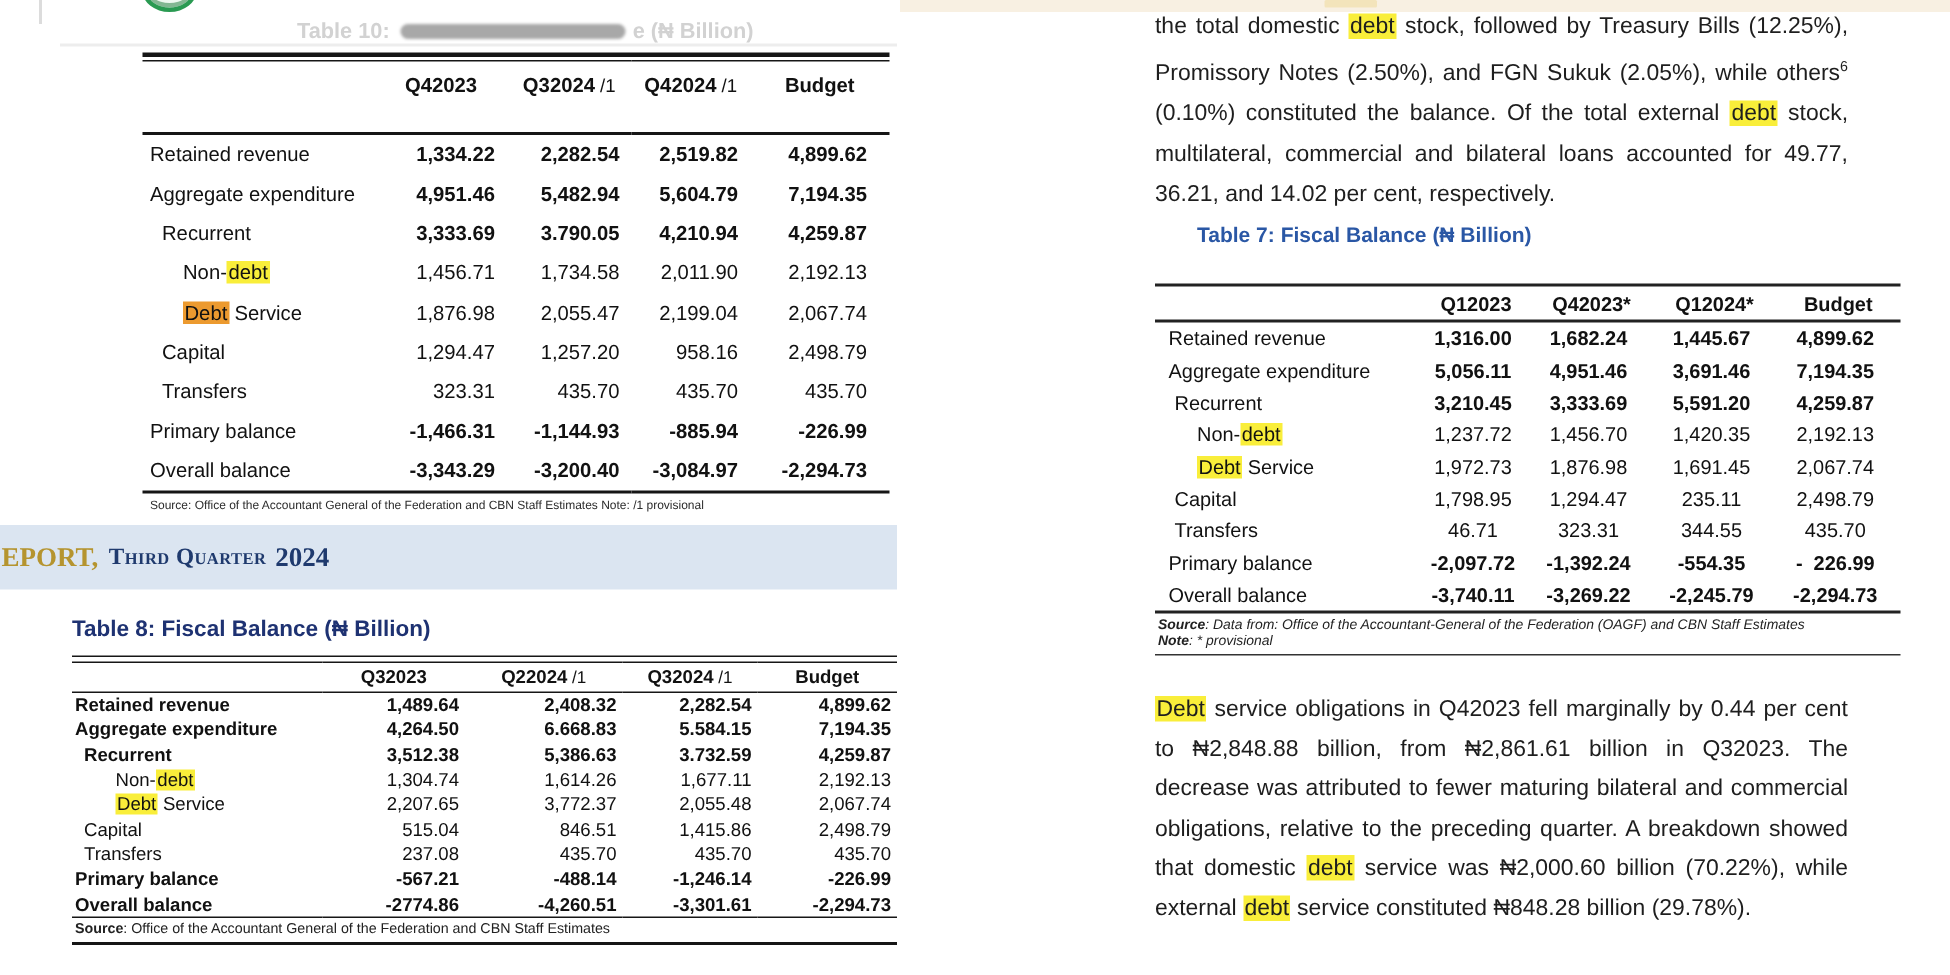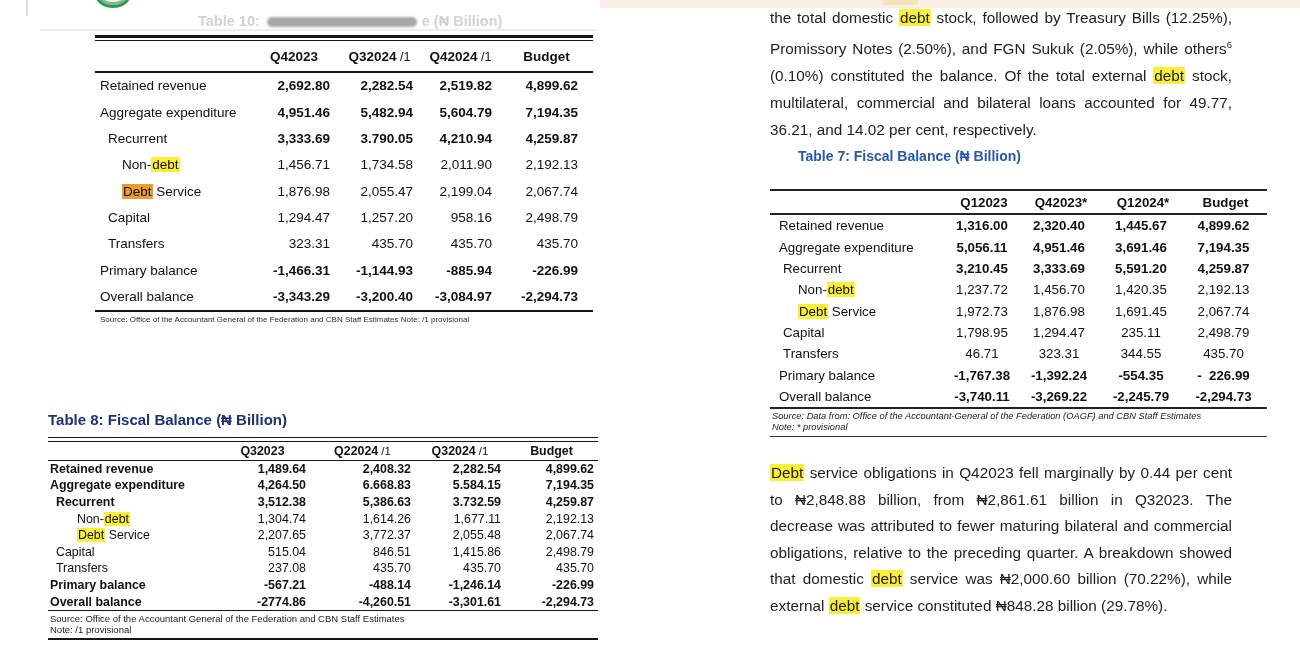--- a/index.html
+++ b/index.html
@@ -26,28 +26,28 @@
 
   
   table.tbl{border-collapse:collapse;table-layout:fixed;width:100%;color:#111;}
   .tbl th,.tbl td{vertical-align:middle;}
   .tbl .num{text-align:right;white-space:pre;}
   .tbl th.num{text-align:center;white-space:nowrap;}
   .tbl .hs{font-weight:400;font-size:.92em;}
   .tbl tr.rb .num{font-weight:bold;}
   .hl-y{background:var(--hl-yellow);padding:0 1px;}
   .hl-o{background:var(--hl-orange);padding:0 1px;}
-  .seg-b{font-weight:normal;text-align:center;}
+  .seg-b{font-weight:bold;text-align:center;}
   sup{font-size:.62em;}
 
   
   #t10wrap{position:absolute;left:95px;top:35px;width:498px;border-top:3.5px solid var(--rule-dark);}
   .t10{border-top:1px solid var(--rule-dark);margin-top:2px;border-bottom:2px solid var(--rule-dark);
        font-size:13.5px;}
-  .t10 thead th{border-bottom:2px solid var(--rule-dark);font-weight:bold;padding:8px 0 7px;}
+  .t10 thead th{border-bottom:2px solid var(--rule-dark);font-weight:bold;padding:8px 0 24px;}
   .t10 td{padding:6.2px 0;line-height:14px;}
   .t10 td.num{padding-right:8px;}
   .t10 td.num:last-child{padding-right:15px;}
   .t10-source{margin-top:3px;padding-left:5px;font-size:8px;color:#2c2c2c;white-space:nowrap;}
 
   
   .band{position:absolute;left:0;top:350px;width:598px;height:43px;background:var(--band-bg);
         font-family:"Liberation Serif","DejaVu Serif",serif;display:flex;align-items:center;
         padding-left:1px;white-space:nowrap;}
   .band .gold{color:var(--band-gold);font-weight:bold;font-size:18px;}
@@ -106,21 +106,21 @@
             <th></th>
             <th class="num"><span>Q42023</span></th>
             <th class="num"><span>Q32024</span><span class="hs"> /1</span></th>
             <th class="num"><span>Q42024</span><span class="hs"> /1</span></th>
             <th class="num"><span>Budget</span></th>
           </tr>
         </thead>
         <tbody>
           <tr class="rb">
             <td class="lab" style="padding-left: 5px;"><span>Retained revenue</span></td>
-            <td class="num">2,692.80</td>
+            <td class="num">1,334.22</td>
             <td class="num">2,282.54</td>
             <td class="num">2,519.82</td>
             <td class="num">4,899.62</td>
           </tr>
           <tr class="rb">
             <td class="lab" style="padding-left: 5px;"><span>Aggregate expenditure</span></td>
             <td class="num">4,951.46</td>
             <td class="num">5,482.94</td>
             <td class="num">5,604.79</td>
             <td class="num">7,194.35</td>
@@ -172,20 +172,25 @@
             <td class="num">-3,343.29</td>
             <td class="num">-3,200.40</td>
             <td class="num">-3,084.97</td>
             <td class="num">-2,294.73</td>
           </tr>
         </tbody>
       </table>
     <div class="t10-source">Source: Office of the Accountant General of the Federation and CBN Staff Estimates Note: /1 provisional</div>
   </div>
 
+  <div class="band">
+    <span class="gold">EPORT,</span>
+    <span class="caps">Third Quarter</span>
+    <span class="year">2024</span>
+  </div>
 
   <div id="t8block">
     <h3 class="t8-title">Table 8: Fiscal Balance (₦ Billion)</h3>
     <div id="t8tablewrap">
       <table class="tbl t8">
           <colgroup>
             <col style="width: 167px;">
             <col style="width: 95px;">
             <col style="width: 105px;">
             <col style="width: 90px;">
@@ -262,21 +267,20 @@
               <td class="num">-2774.86</td>
               <td class="num">-4,260.51</td>
               <td class="num">-3,301.61</td>
               <td class="num">-2,294.73</td>
             </tr>
           </tbody>
         </table>
     </div>
     <div class="src-block" id="t8src">
       <div><span class="seg-b">Source</span><span>: Office of the Accountant General of the Federation and CBN Staff Estimates</span></div>
-      <div><span class="seg-b">Note</span><span>: /1 provisional</span></div>
     </div>
   </div>
 
   <div class="beige-strip">
     <div class="chip"></div>
   </div>
 
   <p class="para" id="p1"><span>the total domestic </span><span class="hl-y">debt</span><span> stock, followed by Treasury Bills (12.25%), Promissory Notes (2.50%), and FGN Sukuk (2.05%), while others</span><sup>6</sup><span> (0.10%) constituted the balance. Of the total external </span><span class="hl-y">debt</span><span> stock, multilateral, commercial and bilateral loans accounted for 49.77, 36.21, and 14.02 per cent, respectively.</span></p>
 
   <h3 class="t7-title">Table 7: Fiscal Balance (₦ Billion)</h3>
@@ -296,21 +300,21 @@
             <th class="num"><span>Q12023</span></th>
             <th class="num"><span>Q42023*</span></th>
             <th class="num"><span>Q12024*</span></th>
             <th class="num"><span>Budget</span></th>
           </tr>
         </thead>
         <tbody>
           <tr class="rb">
             <td class="lab" style="padding-left: 9px;"><span>Retained revenue</span></td>
             <td class="num">1,316.00</td>
-            <td class="num">2,320.40</td>
+            <td class="num">1,682.24</td>
             <td class="num">1,445.67</td>
             <td class="num">4,899.62</td>
           </tr>
           <tr class="rb">
             <td class="lab" style="padding-left: 9px;"><span>Aggregate expenditure</span></td>
             <td class="num">5,056.11</td>
             <td class="num">4,951.46</td>
             <td class="num">3,691.46</td>
             <td class="num">7,194.35</td>
           </tr>
@@ -344,21 +348,21 @@
           </tr>
           <tr>
             <td class="lab" style="padding-left: 13px;"><span>Transfers</span></td>
             <td class="num">46.71</td>
             <td class="num">323.31</td>
             <td class="num">344.55</td>
             <td class="num">435.70</td>
           </tr>
           <tr class="rb">
             <td class="lab" style="padding-left: 9px;"><span>Primary balance</span></td>
-            <td class="num">-1,767.38</td>
+            <td class="num">-2,097.72</td>
             <td class="num">-1,392.24</td>
             <td class="num">-554.35</td>
             <td class="num">-  226.99</td>
           </tr>
           <tr class="rb">
             <td class="lab" style="padding-left: 9px;"><span>Overall balance</span></td>
             <td class="num">-3,740.11</td>
             <td class="num">-3,269.22</td>
             <td class="num">-2,245.79</td>
             <td class="num">-2,294.73</td>

